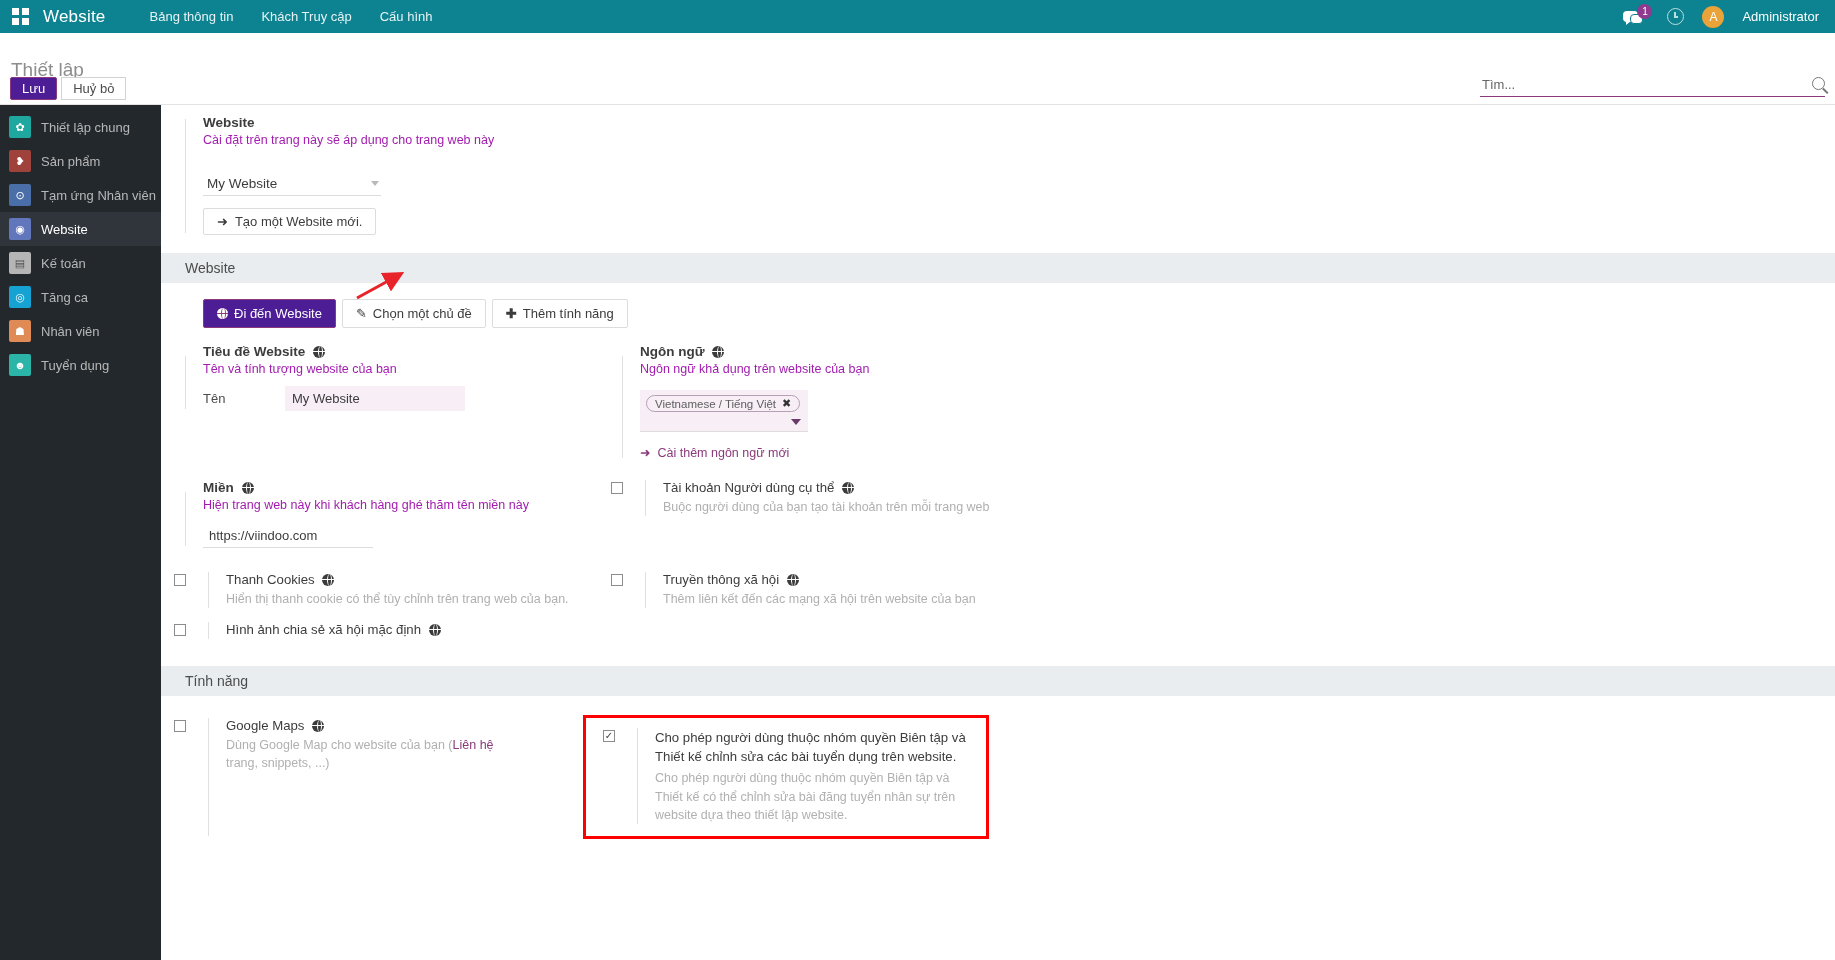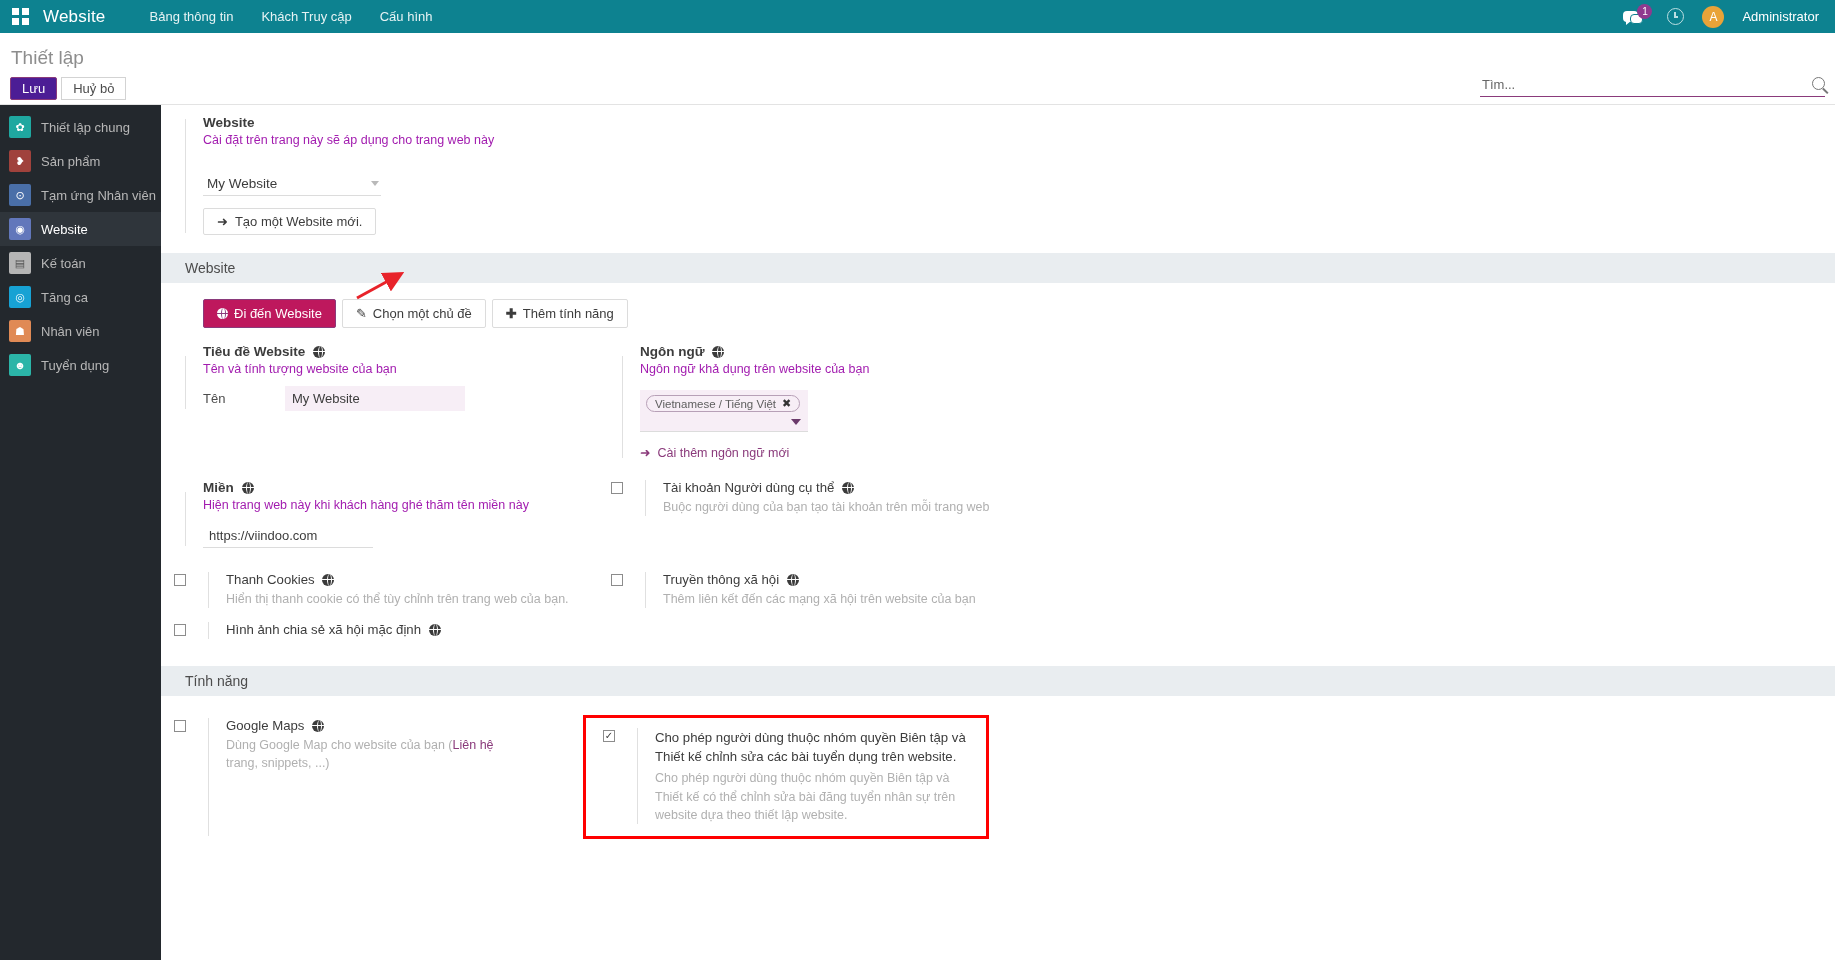--- a/index.html
+++ b/index.html
@@ -31,21 +31,21 @@
   }
   .clock{ width:17px; height:17px; border:1.6px solid #bcdfe2; border-radius:50%; position:relative; }
   .clock:before{ content:""; position:absolute; left:6px; top:3px; width:1.6px; height:5px; background:#bcdfe2; }
   .clock:after{ content:""; position:absolute; left:6px; top:7px; width:4px; height:1.6px; background:#bcdfe2; }
   .avatar{ width:22px; height:22px; border-radius:50%; background:#e9a338; color:#fff; font-size:12px;
            display:flex; align-items:center; justify-content:center; }
   .user-name{ font-size:13px; color:#fff; }
 
   
   .cp{ height:72px; border-bottom:1px solid #e3e3e3; position:relative; background:#fff; }
-  .cp-title{ font-size:19px; color:#8d8d8d; position:absolute; left:11px; top:14px; font-weight:400; }
+  .cp-title{ font-size:19px; color:#8d8d8d; position:absolute; left:11px; top:26px; font-weight:400; }
   .cp-btns{ position:absolute; left:10px; top:44px; display:flex; gap:4px; }
   .btn-save{ background:#4c1d95; color:#fff; border:1px solid #8a3a7b; font-size:13px; padding:3px 11px; border-radius:2px; }
   .btn-discard{ background:#fff; color:#4c4c4c; border:1px solid #d3d3d3; font-size:13px; padding:3px 11px; border-radius:0; }
   .searchbox{ position:absolute; right:10px; top:42px; width:345px; border-bottom:1px solid #8a3a7b; display:flex; align-items:center; }
   .searchbox input{ flex:1; border:0; outline:0; font-size:13px; color:#666; padding:2px 2px 4px 2px; font-family:inherit; background:transparent; }
   .search-ico{ width:13px; height:13px; border:1.6px solid #777; border-radius:50%; position:relative; margin-bottom:4px; }
   .search-ico:after{ content:""; position:absolute; right:-5px; bottom:-3px; width:7px; height:1.6px; background:#777; transform:rotate(45deg); }
 
   
   .layout{ display:flex; height:855px; }
@@ -70,21 +70,21 @@
                 border-left:1px solid #fff; border-right:1px solid #fff; border-radius:50%; }
   .globe:before{ content:""; position:absolute; left:0; top:5px; width:12px; height:1px; background:#fff; }
 
   .site-select{ width:178px; border-bottom:1px solid #dcdcdc; font-size:13.5px; color:#3c3c3c;
                 padding:3px 2px 4px 4px; display:flex; align-items:center; margin-top:26px; }
   .caret{ margin-left:auto; width:0;height:0; border-left:4px solid transparent; border-right:4px solid transparent; border-top:5px solid #b9b9b9; }
   .btn-outline{ display:inline-flex; align-items:center; gap:7px; border:1px solid #dcdcdc; background:#fff;
                 font-size:13px; color:#3c3c3c; padding:5px 13px; margin-top:12px; border-radius:2px; }
 
   .btnrow{ display:flex; gap:6px; padding:16px 0 0 42px; }
-  .btn-primary{ background:#be185d; color:#fff; border:1px solid #8a3a7b; font-size:13px;
+  .btn-primary{ background:#4c1d95; color:#fff; border:1px solid #8a3a7b; font-size:13px;
                 padding:6px 13px; border-radius:2px; display:inline-flex; align-items:center; gap:6px; }
   .btn-plain{ background:#fff; color:#3c3c3c; border:1px solid #dcdcdc; font-size:13px;
               padding:6px 13px; border-radius:2px; display:inline-flex; align-items:center; gap:6px; }
   .w-globe{ display:inline-block; width:11px; height:11px; border-radius:50%; background:#fff; position:relative; }
   .w-globe:after{ content:""; position:absolute; left:4px; top:0; width:3px; height:11px;
                   border-left:1px solid #8a3a7b; border-right:1px solid #8a3a7b; border-radius:50%; }
   .w-globe:before{ content:""; position:absolute; left:0; top:5px; width:11px; height:1px; background:#8a3a7b; }
 
   .cols{ display:flex; }
   .col{ width:437px; flex:0 0 437px; }

